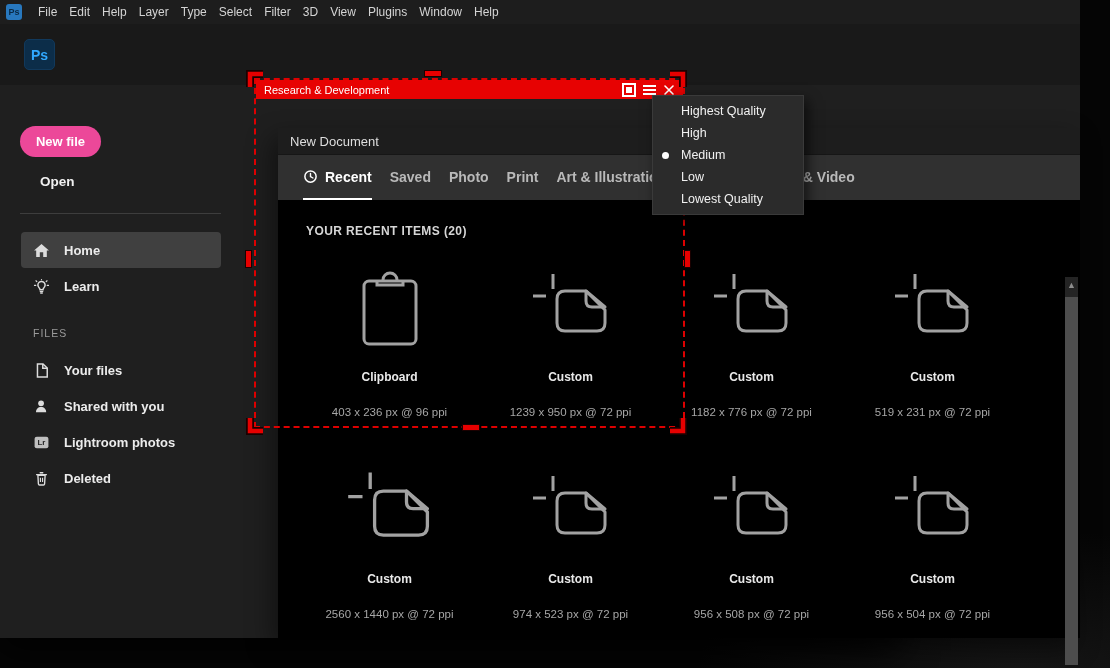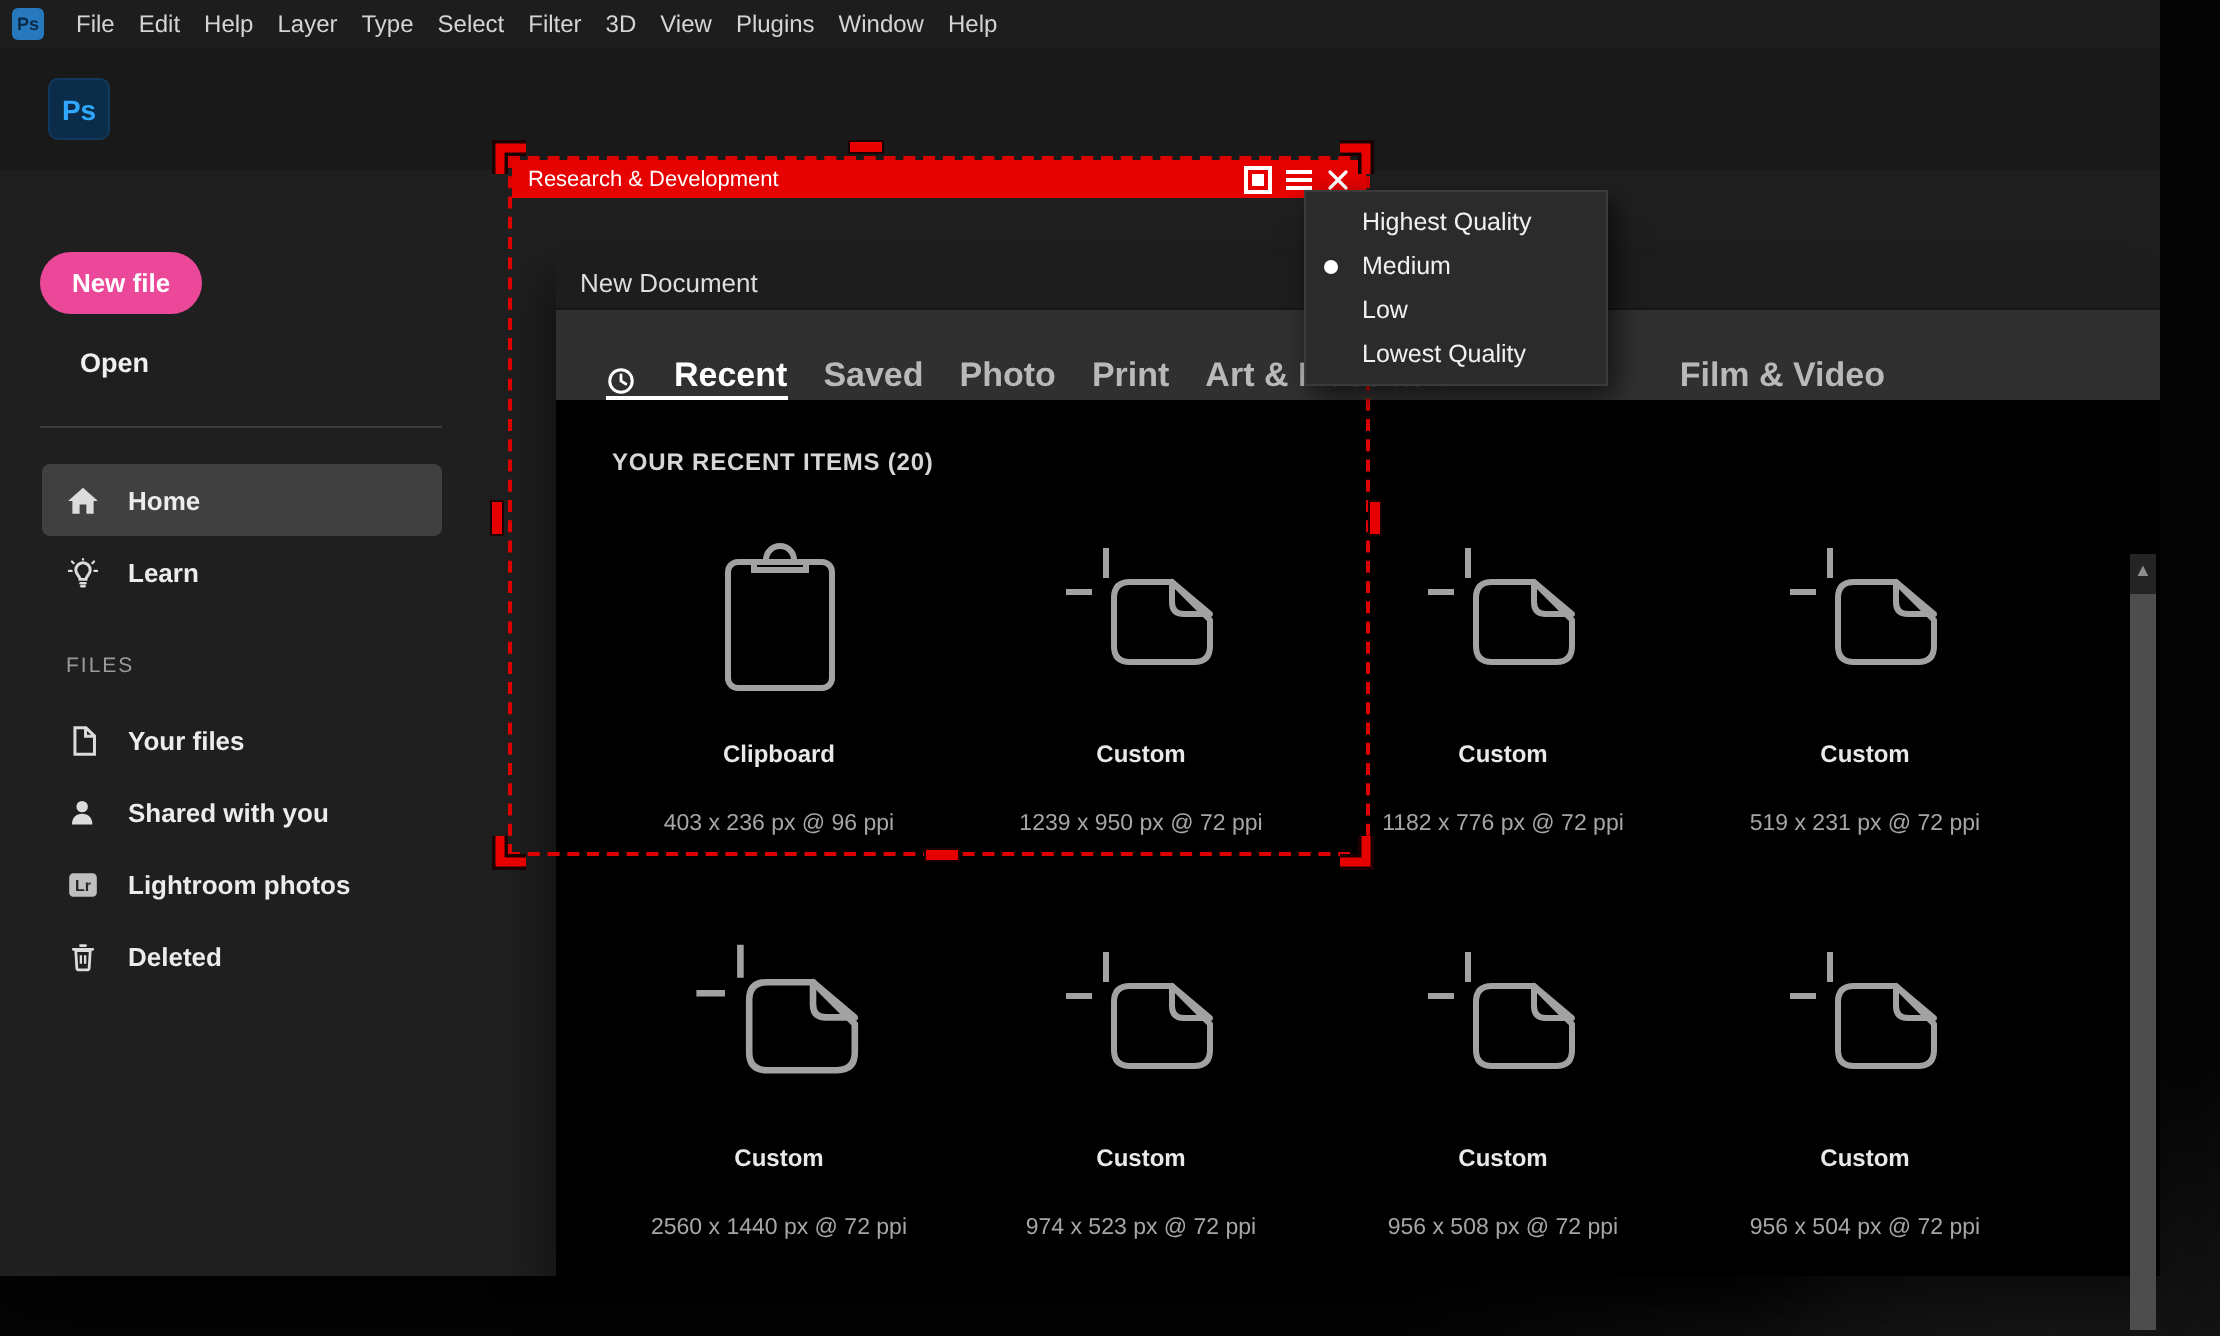--- a/index.html
+++ b/index.html
@@ -44,22 +44,22 @@
   .side-row.is-active { background:#404040; }
   .side-icon { width:17px; height:17px; color:#dcdcdc; flex:0 0 auto; }
   .side-label { color:#ececec; font-size:13px; font-weight:600; }
 
   
   .new-doc-dialog { position:absolute; left:278px; top:43px; width:802px; height:510px;
     background:#000000; box-shadow:-6px 10px 24px rgba(0,0,0,.45); }
   .dialog-header { height:27px; background:#1d1d1d; border-bottom:1px solid #161616;
     color:#dedede; font-size:13px; line-height:27px; padding-left:12px; }
   .tab-bar { height:45px; background:#303030; display:flex; align-items:center; padding-left:25px; gap:18px; }
-  .tab { height:100%; display:flex; align-items:flex-end; gap:19px; color:#b9b9b9;
-    font-size:17px; font-weight:bold; cursor:pointer; border-bottom:2px solid transparent; white-space:nowrap; }
+  .tab { height:100%; display:flex; align-items:center; gap:7px; color:#b9b9b9;
+    font-size:14px; font-weight:bold; cursor:pointer; border-bottom:2px solid transparent; white-space:nowrap; }
   .tab.is-active { color:#fff; border-bottom-color:#fff; }
   .tab:last-child { margin-left:86px; }
   .tab-icon { width:15px; height:15px; display:none; color:currentColor; }
   .tab-icon[data-has-icon] { display:inline-block; }
 
   .dialog-body { position:relative; height:437px; padding:24px 0 0 28px; }
   .section-title { color:#d6d6d6; font-size:12px; font-weight:bold; letter-spacing:.4px; }
   .cards { position:absolute; left:21px; top:62px; display:grid;
     grid-template-columns:repeat(4, 181px); row-gap:46px; }
   .card { width:181px; text-align:center; cursor:pointer; }
@@ -420,20 +420,24 @@
       <use href="#i-bracket"></use>
     </svg>
 
   <div class="quality-menu">
 
       <div class="q-item">
 
         <span>Highest Quality</span>
       </div>
 
+      <div class="q-item">
+
+        <span>High</span>
+      </div>
 
       <div class="q-item is-selected">
         <span class="dot"></span>
         <span>Medium</span>
       </div>
 
       <div class="q-item">
 
         <span>Low</span>
       </div>

